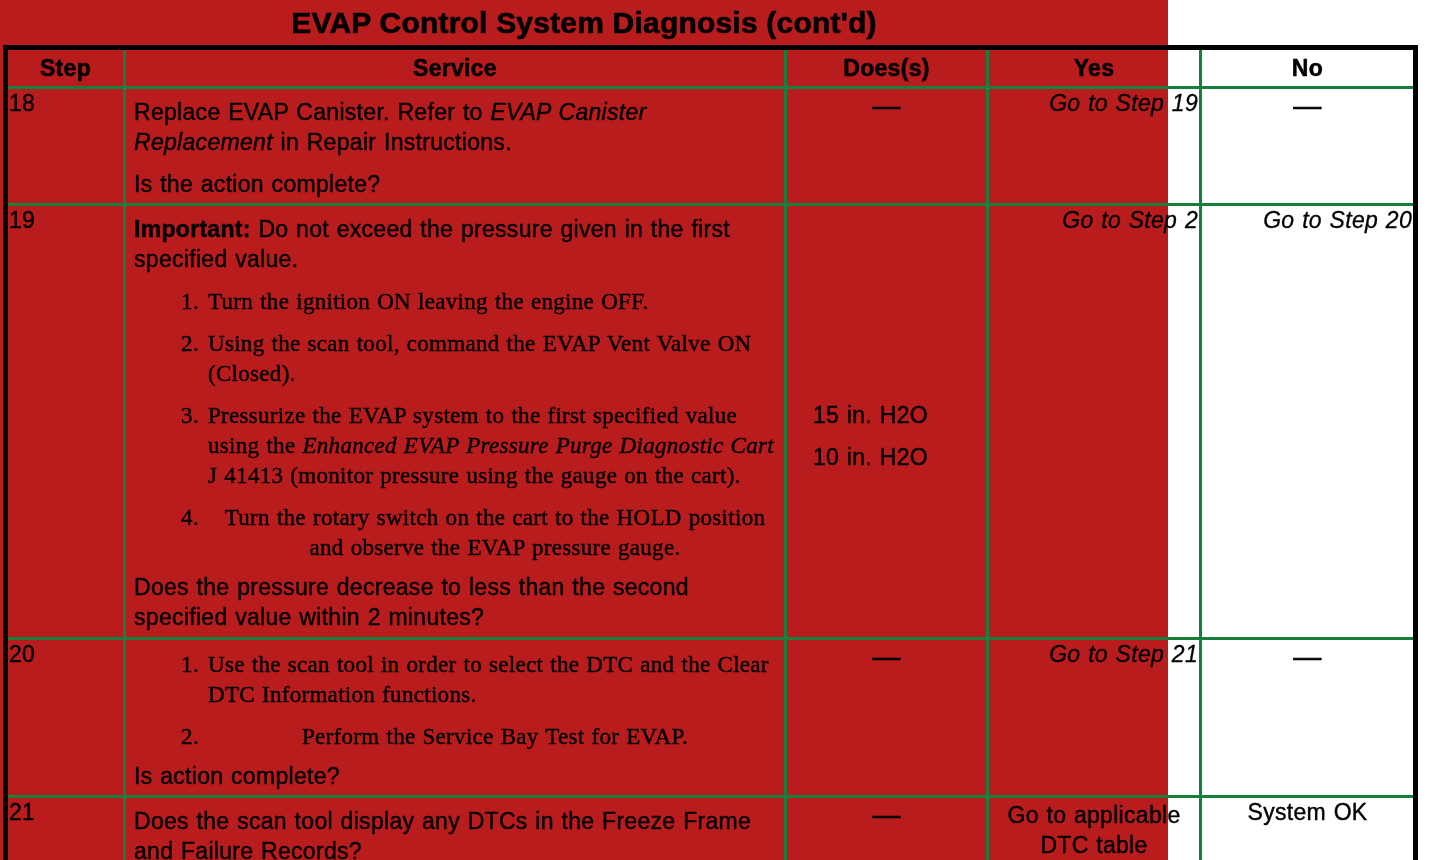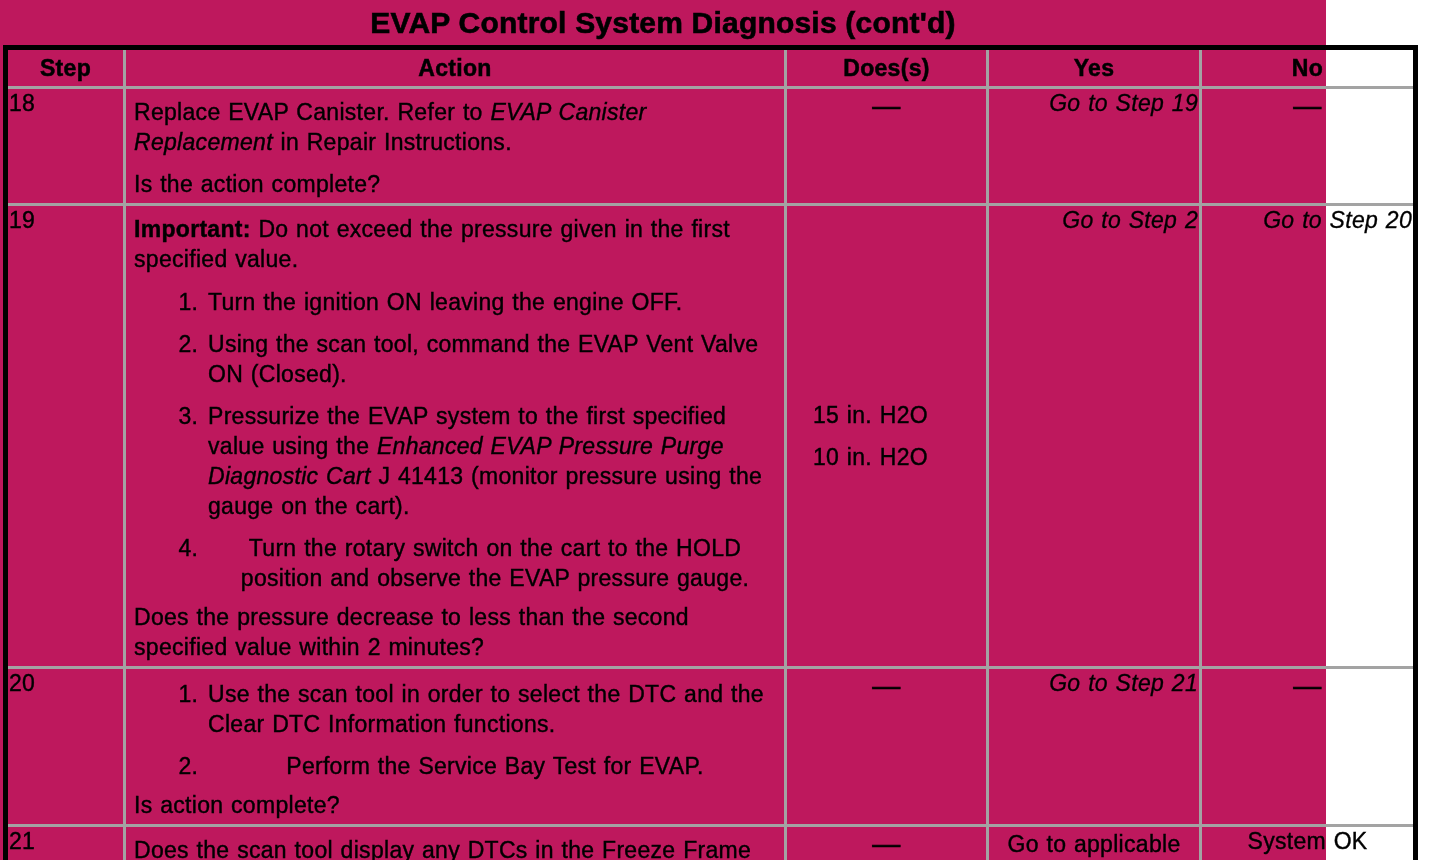--- a/index.html
+++ b/index.html
@@ -7,42 +7,42 @@
     padding: 0;
     background: #ffffff;
     width: 1440px;
     height: 860px;
     font-family: "Liberation Sans", sans-serif;
     color: #000000;
     overflow: hidden;
   }
   .page {
     position: relative;
-    width: 1326px;
+    width: 1168px;
     height: 860px;
-    background: #be185d;
+    background: #b91c1c;
   }
   .doc-title {
     text-align: center;
     font-weight: bold;
     font-size: 30px;
     letter-spacing: 0.2px;
     padding-top: 6px;
     -webkit-text-stroke: 0.6px #000;
   }
   table.diag {
     border-collapse: collapse;
     table-layout: fixed;
     margin-left: 3px;
     margin-top: 5px;
     width: 1412px;
     border: 5px solid #000;
   }
   table.diag th, table.diag td {
-    border: 3px solid #a3a3a3;
+    border: 3px solid #15803d;
     font-size: 23px;
     letter-spacing: 0.3px;
     word-spacing: 1px;
     vertical-align: top;
     overflow: hidden;
     margin-top: 23px;
   }
   table.diag th {
     height: 34px;
     text-align: center;
@@ -62,20 +62,21 @@
   }
   td.cell-action p { margin: 0; }
   td.cell-action p.question { margin-top: 12px; }
   td.cell-action ol {
     margin: 13px 0 0 0;
     padding-left: 72px;
   }
   td.cell-action ol li {
     margin-bottom: 12px;
     padding-left: 2px;
+    font-family: Liberation Serif, serif;
   }
   td.cell-action ol li:last-child { margin-bottom: 0; text-align: center; }
   td.cell-action ol + p.question { margin-top: 9px; }
   .em-italic { font-style: italic; }
   .bold-label { font-weight: bold; }
   td.cell-dash {
     text-align: center;
     vertical-align: middle;
   }
   .dash {
@@ -125,21 +126,21 @@
     <colgroup>
       <col style="width:119px">
       <col style="width:661px">
       <col style="width:202px">
       <col style="width:213px">
       <col style="width:215px">
     </colgroup>
     <thead>
       <tr class="row-header">
         <th>Step</th>
-        <th>Action</th>
+        <th>Service</th>
         <th>Does(s)</th>
         <th>Yes</th>
         <th>No</th>
       </tr>
     </thead>
     <tbody>
 
       <tr class="row-18">
         <td class="cell-step">18</td>
         <td class="cell-action">

